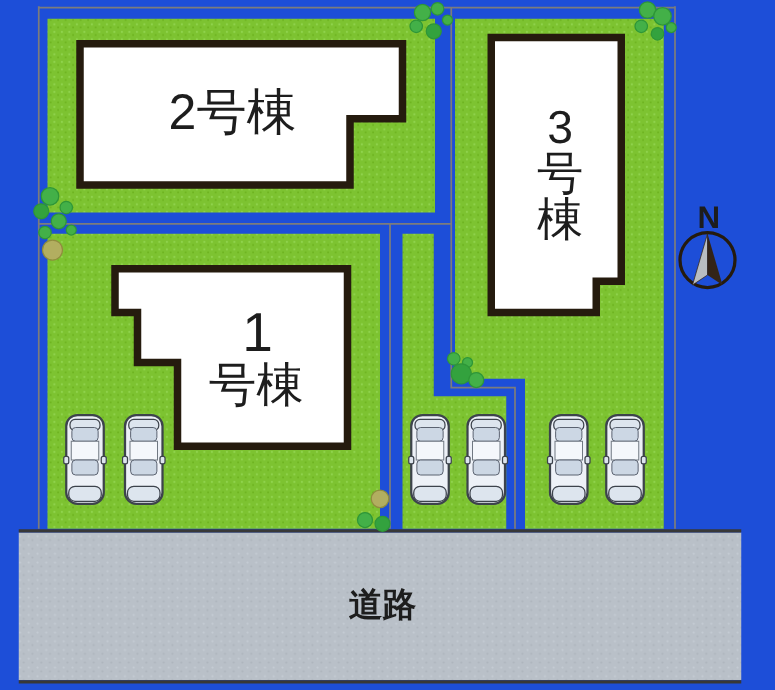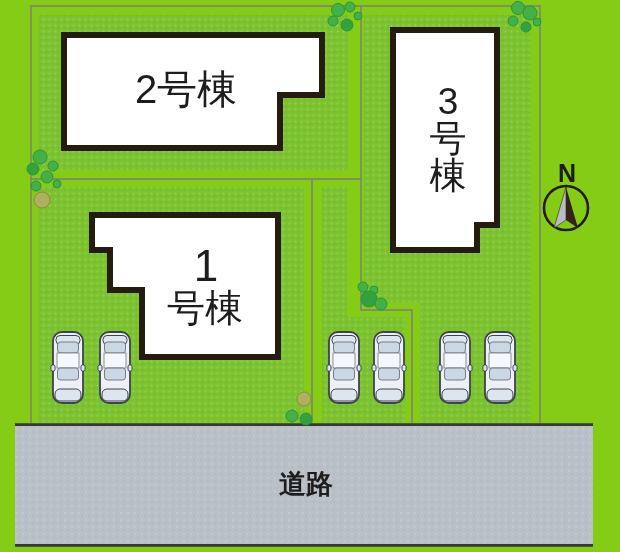--- a/index.html
+++ b/index.html
@@ -1,16 +1,16 @@
 <!DOCTYPE html>
 <html style="--lawn: #7dc331; --lawn_light: #90d34c; --lawn_dark: #6db31f; --road: #b9c0c8; --road_light: #c5ccd4; --road_dark: #adb4bc; --road_edge: #383838; --boundary: #7c7c7c; --building_outline: #251b0e; --text: #1d1d1d; --tree: #43b048; --tree_edge: #2e9638; --tree_dark: #33a23e; --tree_olive: #b2ae60; --tree_olive_edge: #908c3f; --car_body: #edf1f7; --car_glass: #ccd7e4; --car_trim: #dde5ee; --car_outline: #3d434c; --compass_left: #b9bdc1; --compass_right: #332418;"><head>
 <meta charset="utf-8">
 <style>
   html,body{margin:0;padding:0;background:#ffffff;}
-  .stage{position:relative;width:620px;height:552px;background:#84cc16;overflow:hidden;}
+  .stage{position:relative;width:620px;height:552px;background:#1d4ed8;overflow:hidden;}
   svg{display:block;}
   .lawn-base{fill:var(--lawn,#7dc331);}
   .lawn-dot-a{fill:var(--lawn_light,#90d34c);}
   .lawn-dot-b{fill:var(--lawn_dark,#6db31f);}
   .road-base{fill:var(--road,#b9c0c8);}
   .road-dot-a{fill:var(--road_light,#c5ccd4);}
   .road-dot-b{fill:var(--road_dark,#adb4bc);}
   .road-edge{stroke:var(--road_edge,#383838);stroke-width:2.6;fill:none;}
   .bline{stroke:var(--boundary,#7c7c7c);stroke-width:1.4;fill:none;}
   .bld{fill:#ffffff;stroke:var(--building_outline,#251b0e);stroke-width:6;stroke-linejoin:miter;}

